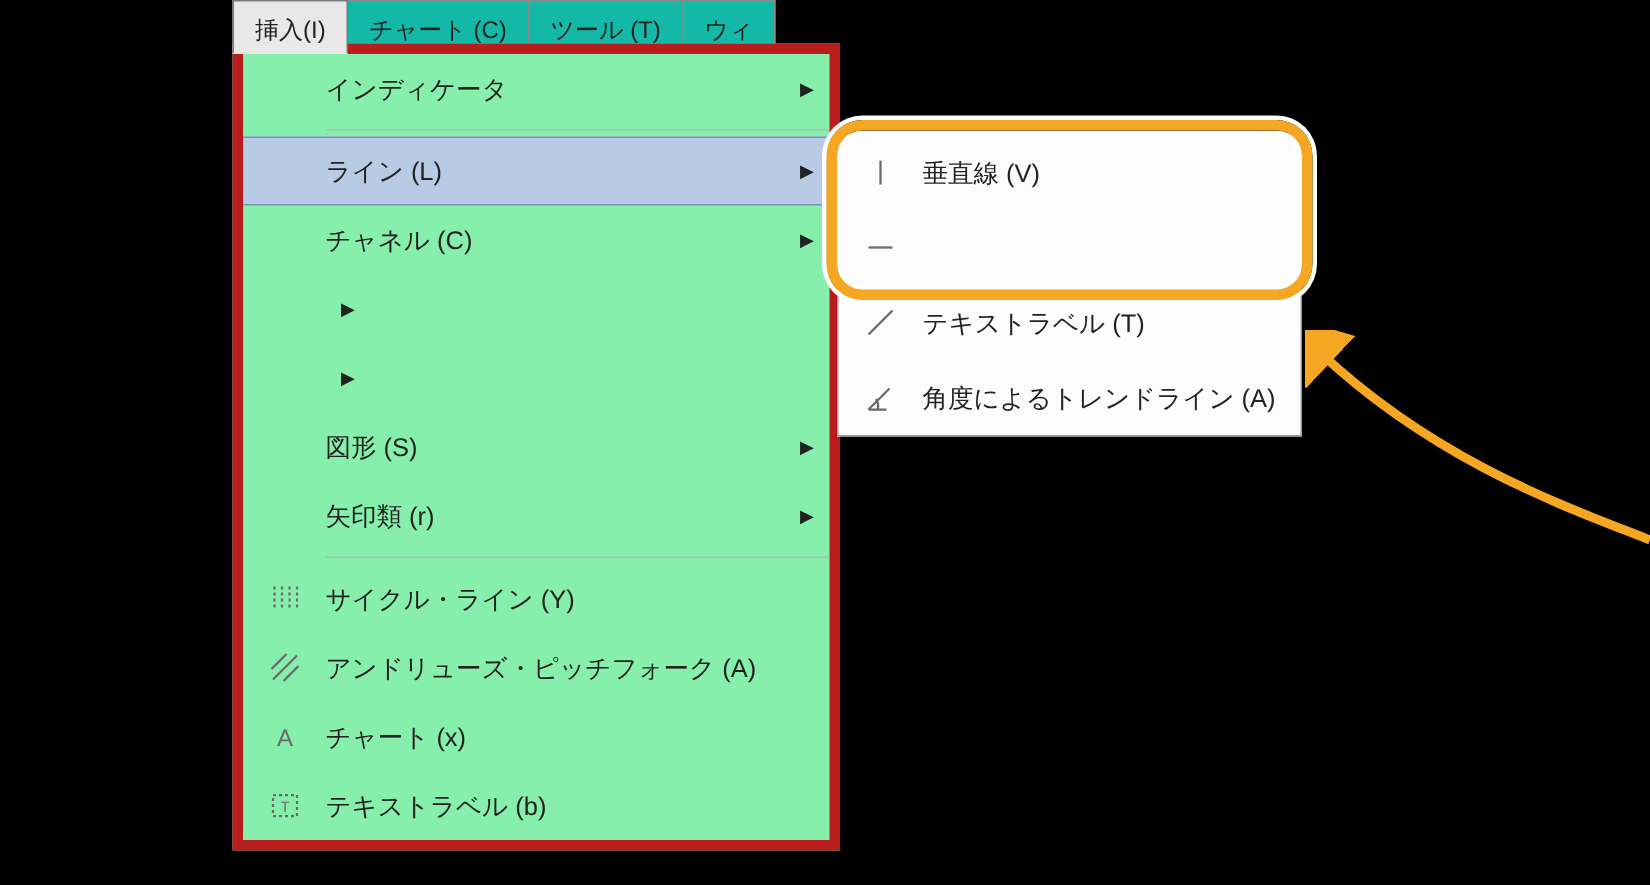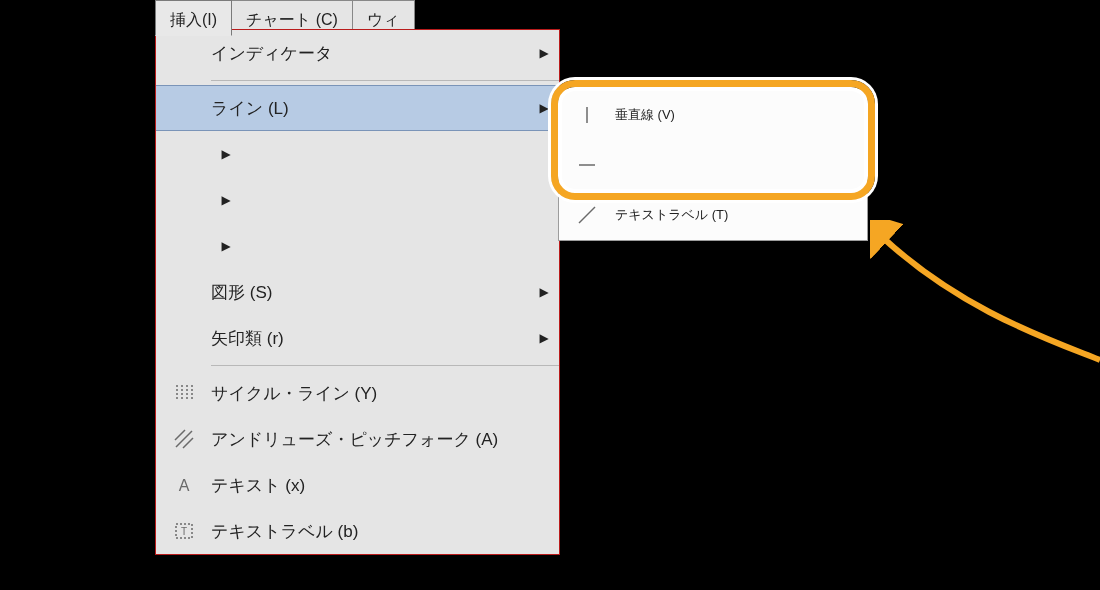--- a/index.html
+++ b/index.html
@@ -1,43 +1,43 @@
 <!DOCTYPE html>
 <html><head>
   <meta charset="utf-8">
   <style>
     * { margin:0; padding:0; box-sizing:border-box; font-family:"Meiryo","Yu Gothic",sans-serif; }
     body { width:1100px; height:590px; background:#000; position:relative; overflow:hidden; }
 
     
     .menubar { position:absolute; left:155px; top:0; height:36px; display:flex; align-items:stretch; }
-    .menubar-item { padding:4px 14px 0 14px; font-size:16px; color:#222; background:#e5e5e5; border:1px solid #888; border-bottom:none; display:flex; align-items:center; }
+    .menubar-item { padding:4px 14px 0 14px; font-size:16px; color:#222; background:#14b8a6; border:1px solid #888; border-bottom:none; display:flex; align-items:center; }
     .menubar-item.active { background:#e8e8e8; border:1px solid #7a7a7a; border-bottom:1px solid #e8e8e8; position:relative; z-index:3; }
     .menubar-item + .menubar-item { margin-left:-1px; }
 
     
     .dropdown {
       position:absolute; left:155px; top:29px; width:405px;
-      background:#e5e5e5; border:1px solid #b91c1c; z-index:2;
+      background:#86efac; border:7px solid #b91c1c; z-index:2;
     }
     .dd-item { display:flex; align-items:center; height:46px; position:relative; }
     .dd-gutter { width:55px; display:flex; align-items:center; justify-content:center; }
     .dd-label { font-size:17px; color:#222; flex:1; }
     .dd-arrow { width:30px; text-align:center; font-size:12px; color:#222; }
     .dd-item.highlight { background:#b7cbe4; border-top:1px solid #7a94b8; border-bottom:1px solid #7a94b8;justify-content:center; }
     .dd-sep { height:1px; background:#b8b8b8; margin:4px 0 4px 55px; }
 
     
     .submenu {
       position:absolute; left:558px; top:89px; width:310px;
       background:#fcfcfc; border:1px solid #9c9c9c; z-index:4;
     }
     .sm-item { display:flex; align-items:center; height:50px; }
     .sm-gutter { width:56px; display:flex; align-items:center; justify-content:center; }
-    .sm-label { font-size:13px; color:#222; flex:1; }
+    .sm-label { font-size:17px; color:#222; flex:1; }
 
     
     .callout {
       position:absolute; left:551px; top:80px; width:324px; height:120px;
       border:7px solid #f5a623; border-radius:24px; z-index:6; pointer-events:none;
       background:transparent;
       box-shadow:0 0 0 4px #fff inset, 0 0 0 3px #fff;
     }
     
     .arrow { position:absolute; left:870px; top:220px; z-index:6; pointer-events:none; }
@@ -49,38 +49,42 @@
 <body>
 
 <div class="menubar">
   <div class="menubar-item active">
       <span>挿入(I)</span>
     </div>
   <div class="menubar-item">
       <span>チャート (C)</span>
     </div>
   <div class="menubar-item">
+      <span>ツール (T)</span>
+    </div>
+  <div class="menubar-item">
       <span>ウィ</span>
     </div>
 </div>
 
 <div class="dropdown">
   <div class="dd-item">
     <span class="dd-gutter"></span>
     <span class="dd-label">インディケータ</span>
     <span class="dd-arrow">▶</span>
   </div>
   <div class="dd-sep"></div>
   <div class="dd-item highlight">
     <span class="dd-gutter"></span>
     <span class="dd-label">ライン (L)</span>
     <span class="dd-arrow">▶</span>
   </div>
   <div class="dd-item">
     <span class="dd-gutter"></span>
+    <span class="dd-label">チャネル (C)</span>
     <span class="dd-arrow">▶</span>
   </div>
   <div class="dd-item">
     <span class="dd-gutter"></span>
     <span class="dd-arrow">▶</span>
   </div>
   <div class="dd-item">
     <span class="dd-gutter"></span>
     <span class="dd-arrow">▶</span>
   </div>
@@ -110,21 +114,21 @@
         </svg>
     </span>
     <span class="dd-label">アンドリューズ・ピッチフォーク (A)</span>
   </div>
   <div class="dd-item">
     <span class="dd-gutter">
       <svg class="ico" viewBox="0 0 22 22">
           <text x="11" y="17" text-anchor="middle" font-size="16" fill="#6a6a6a" stroke="none" font-family="serif">A</text>
         </svg>
     </span>
-    <span class="dd-label">テキスト (x)</span>
+    <span class="dd-label">チャート (x)</span>
   </div>
   <div class="dd-item">
     <span class="dd-gutter">
       <svg class="ico" viewBox="0 0 22 22">
           <rect x="3" y="4" width="16" height="14" stroke-dasharray="2 2"></rect>
           <text x="11" y="15" text-anchor="middle" font-size="10" fill="#6a6a6a" stroke="none">T</text>
         </svg>
     </span>
     <span class="dd-label">テキストラベル (b)</span>
   </div>
@@ -147,20 +151,28 @@
     </span>
   </div>
   <div class="sm-item">
     <span class="sm-gutter">
       <svg class="ico" viewBox="0 0 22 22">
           <path d="M3 19 L19 3"></path>
         </svg>
     </span>
     <span class="sm-label">テキストラベル (T)</span>
   </div>
+  <div class="sm-item">
+    <span class="sm-gutter">
+      <svg class="ico" viewBox="0 0 22 22">
+          <path d="M3 19 H15 M3 19 L17 5 M9 19 A8 8 0 0 0 8 12"></path>
+        </svg>
+    </span>
+    <span class="sm-label">角度によるトレンドライン (A)</span>
+  </div>
 </div>
 
 <div class="callout"></div>
 
 <svg class="arrow" width="240" height="160" viewBox="0 0 240 160">
   <defs>
     <marker id="ah" viewBox="0 0 10 10" refX="2" refY="5" markerWidth="8" markerHeight="8" orient="auto-start-reverse">
       <path d="M0 0 L10 5 L0 10 Z" fill="#f5a623"></path>
     </marker>
   </defs>

